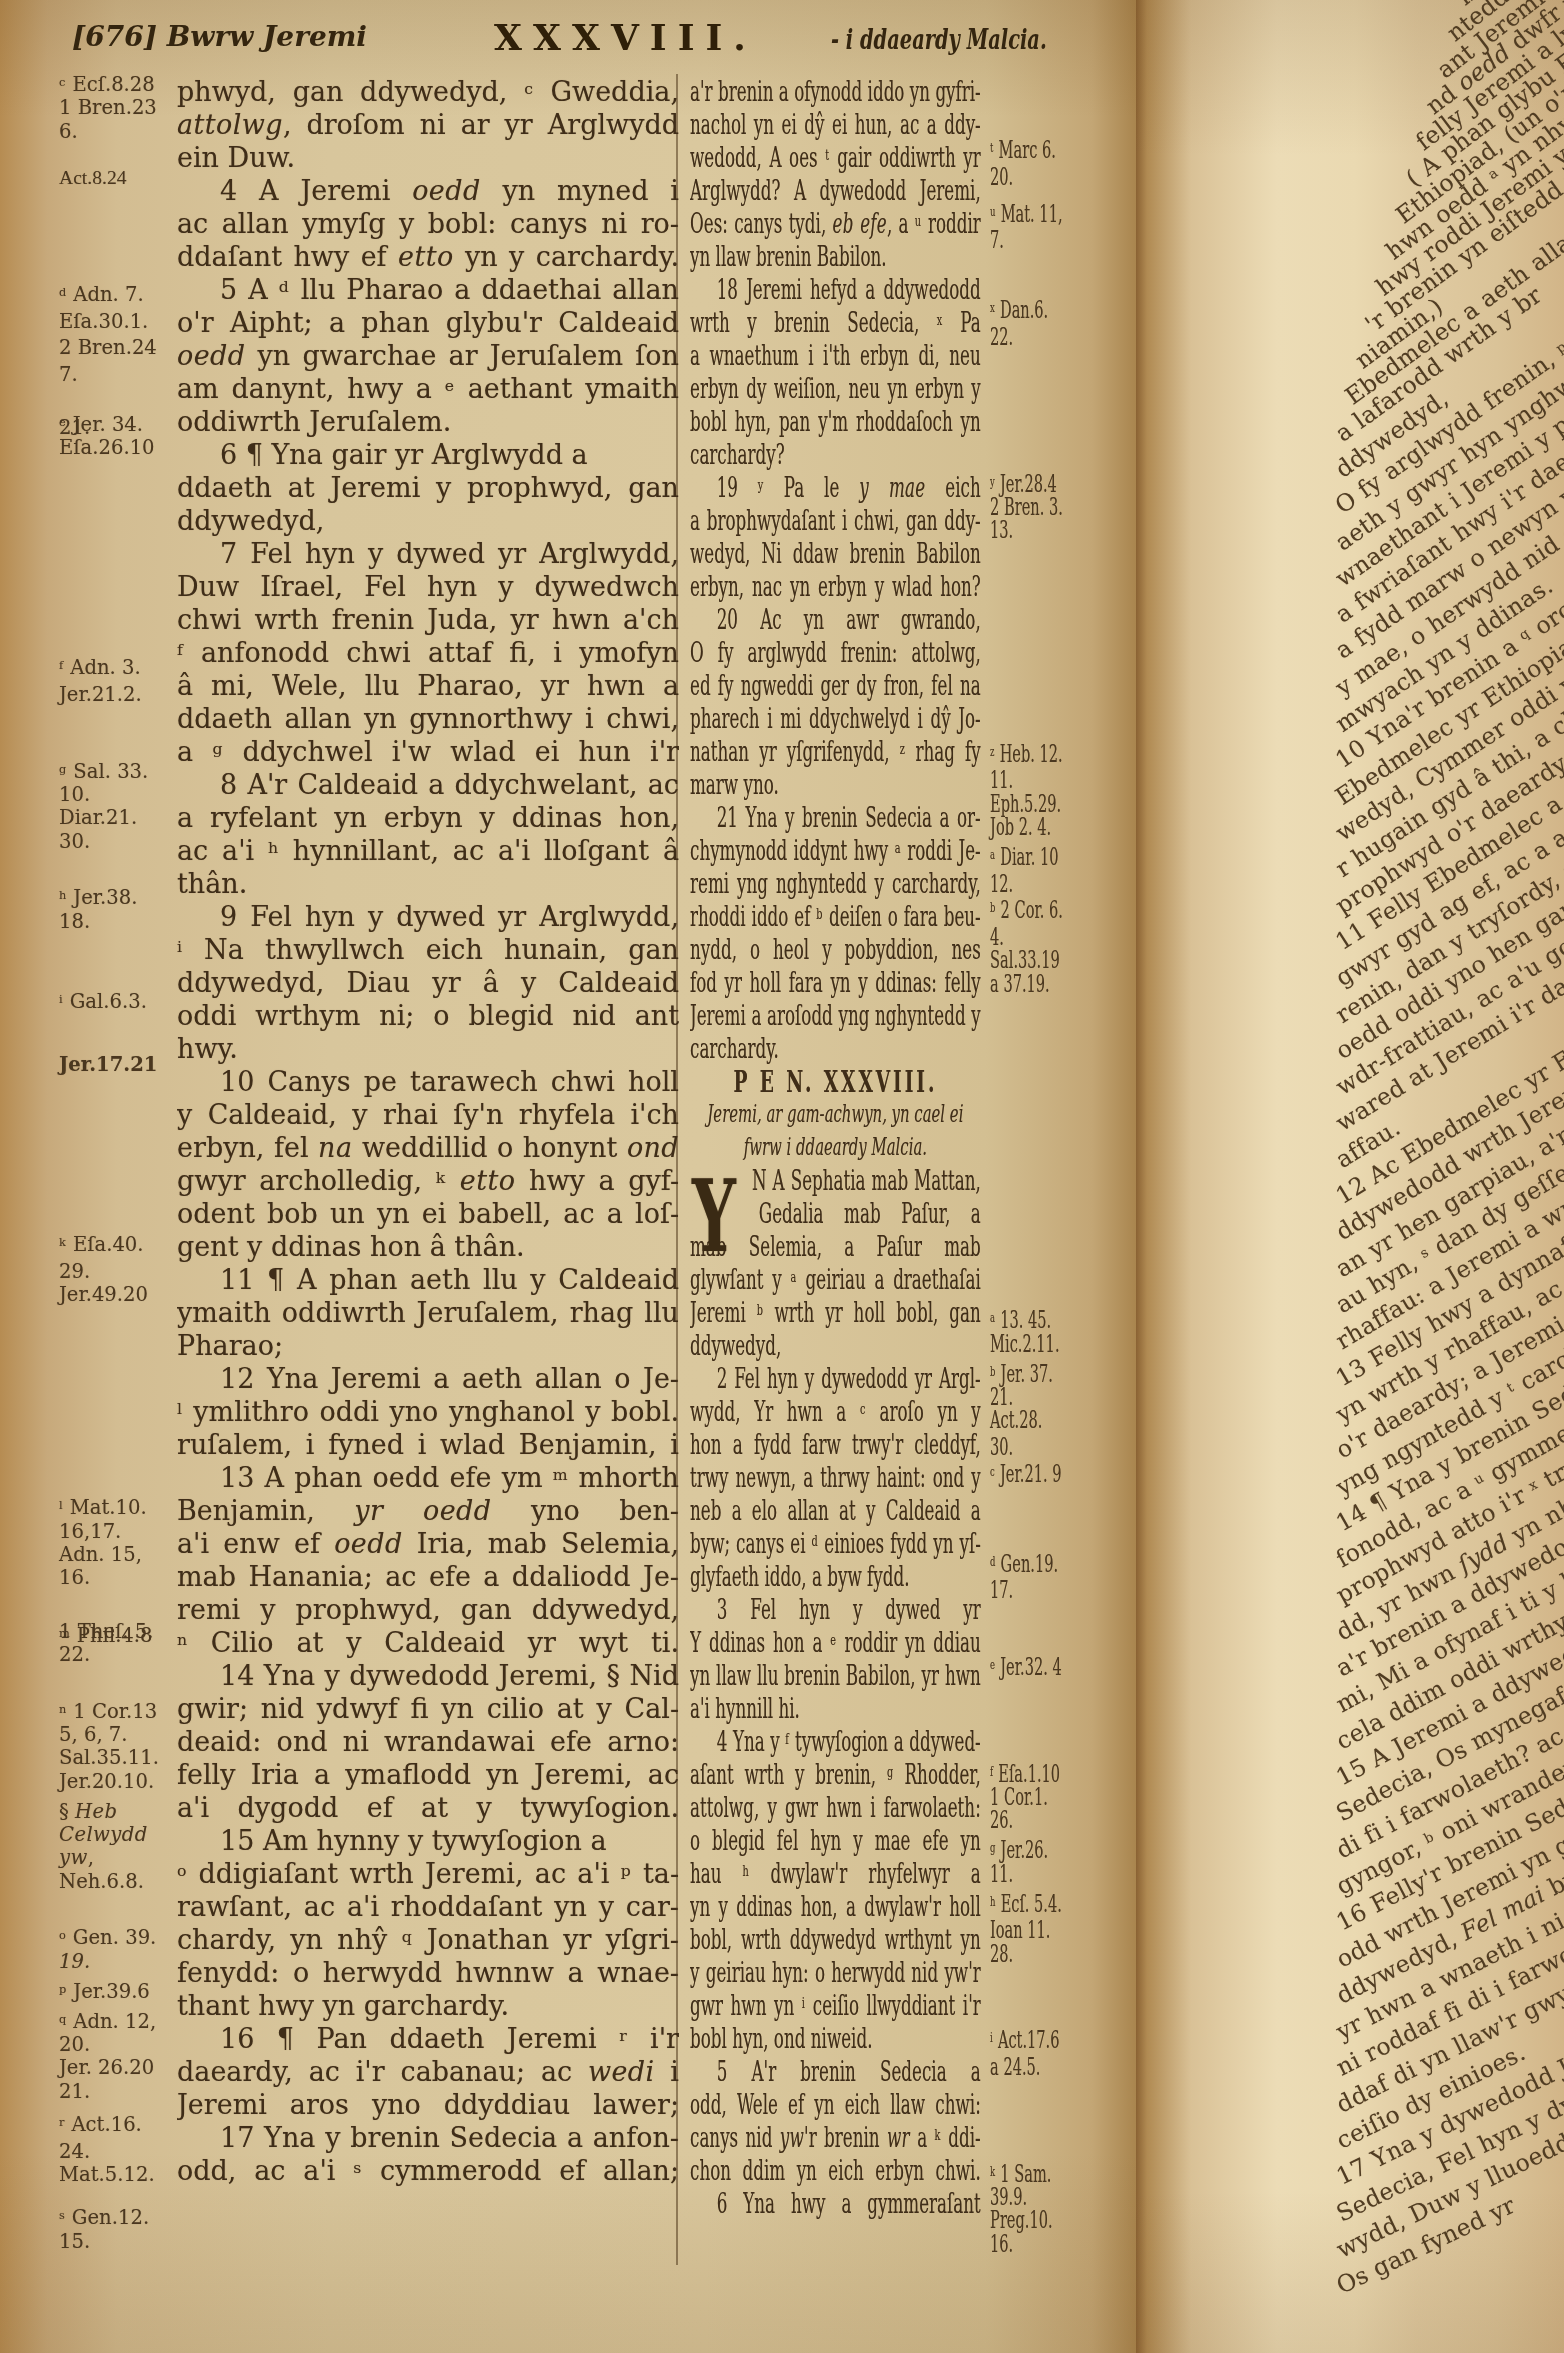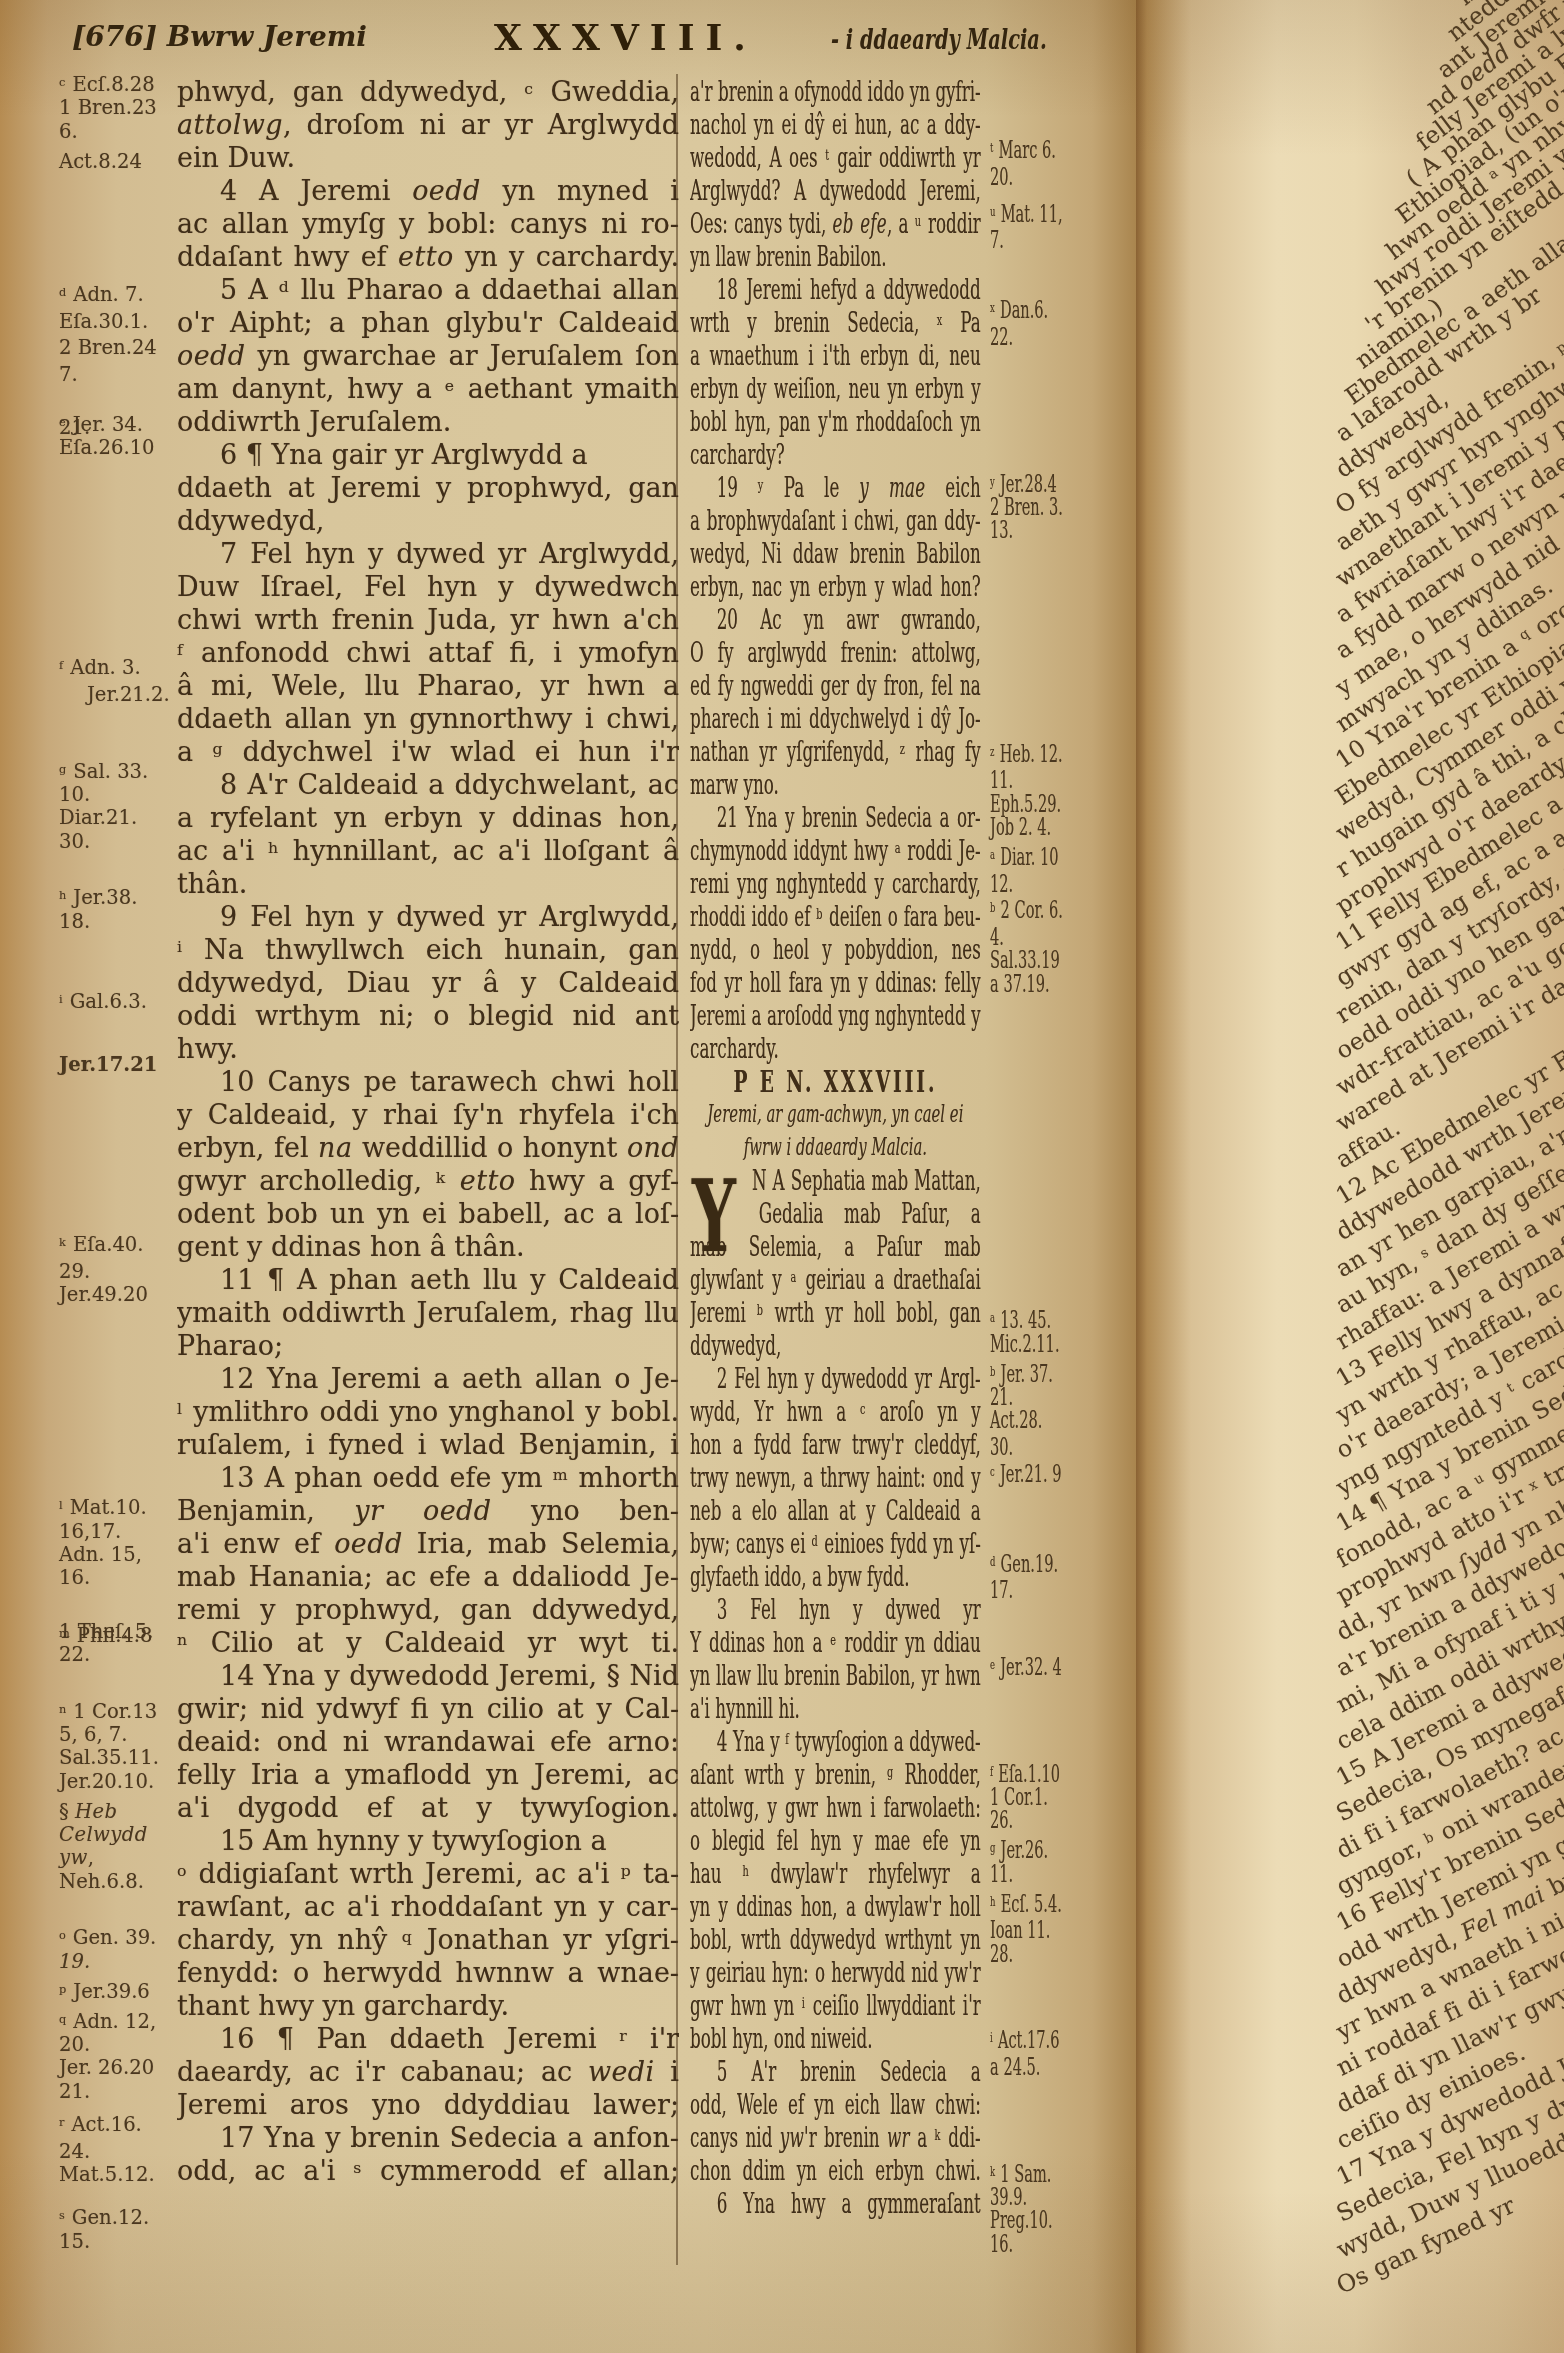--- a/index.html
+++ b/index.html
@@ -79,30 +79,30 @@
   </div>
   <div class="page-title">XXXVIII.</div>
   <div class="header-right">- i ddaeardy Malcia.</div>
 
   <div class="col-rule"></div>
 
   <div class="lnotes" id="lnotes">
       <div class="note" style="top: 0px;"><sup>c</sup> Ecſ.8.28</div>
       <div class="note" style="top: 23px;">1 Bren.23</div>
       <div class="note" style="top: 47px;">6.</div>
-      <div class="note" style="top: 77px;">Act.8.24</div>
+      <div class="note" style="top: 93px; font-family: Liberation Serif, serif;">Act.8.24</div>
       <div class="note" style="top: 210px;"><sup>d</sup> Adn. 7.</div>
       <div class="note" style="top: 237px;">Eſa.30.1.</div>
       <div class="note" style="top: 263px;">2 Bren.24</div>
       <div class="note" style="top: 290px;">7.</div>
       <div class="note" style="top: 340px;"><sup>e</sup> Jer. 34.</div>
       <div class="note" style="top: 343px;">21.</div>
       <div class="note" style="top: 363px;">Eſa.26.10</div>
       <div class="note" style="top: 583px;"><sup>f</sup> Adn. 3.</div>
-      <div class="note" style="top: 610px; margin-left: 28px;">Jer.21.2.</div>
+      <div class="note" style="top: 610px;">Jer.21.2.</div>
       <div class="note" style="top: 687px;"><sup>g</sup> Sal. 33.</div>
       <div class="note" style="top: 710px;">10.</div>
       <div class="note" style="top: 733px;">Diar.21.</div>
       <div class="note" style="top: 757px;">30.</div>
       <div class="note" style="top: 813px;"><sup>h</sup> Jer.38.</div>
       <div class="note" style="top: 837px;">18.</div>
       <div class="note" style="top: 917px;"><sup>i</sup> Gal.6.3.</div>
       <div class="note" style="top: 980px; font-weight: bold;">Jer.17.21</div>
       <div class="note" style="top: 1160px;"><sup>k</sup> Eſa.40.</div>
       <div class="note" style="top: 1187px;">29.</div>

